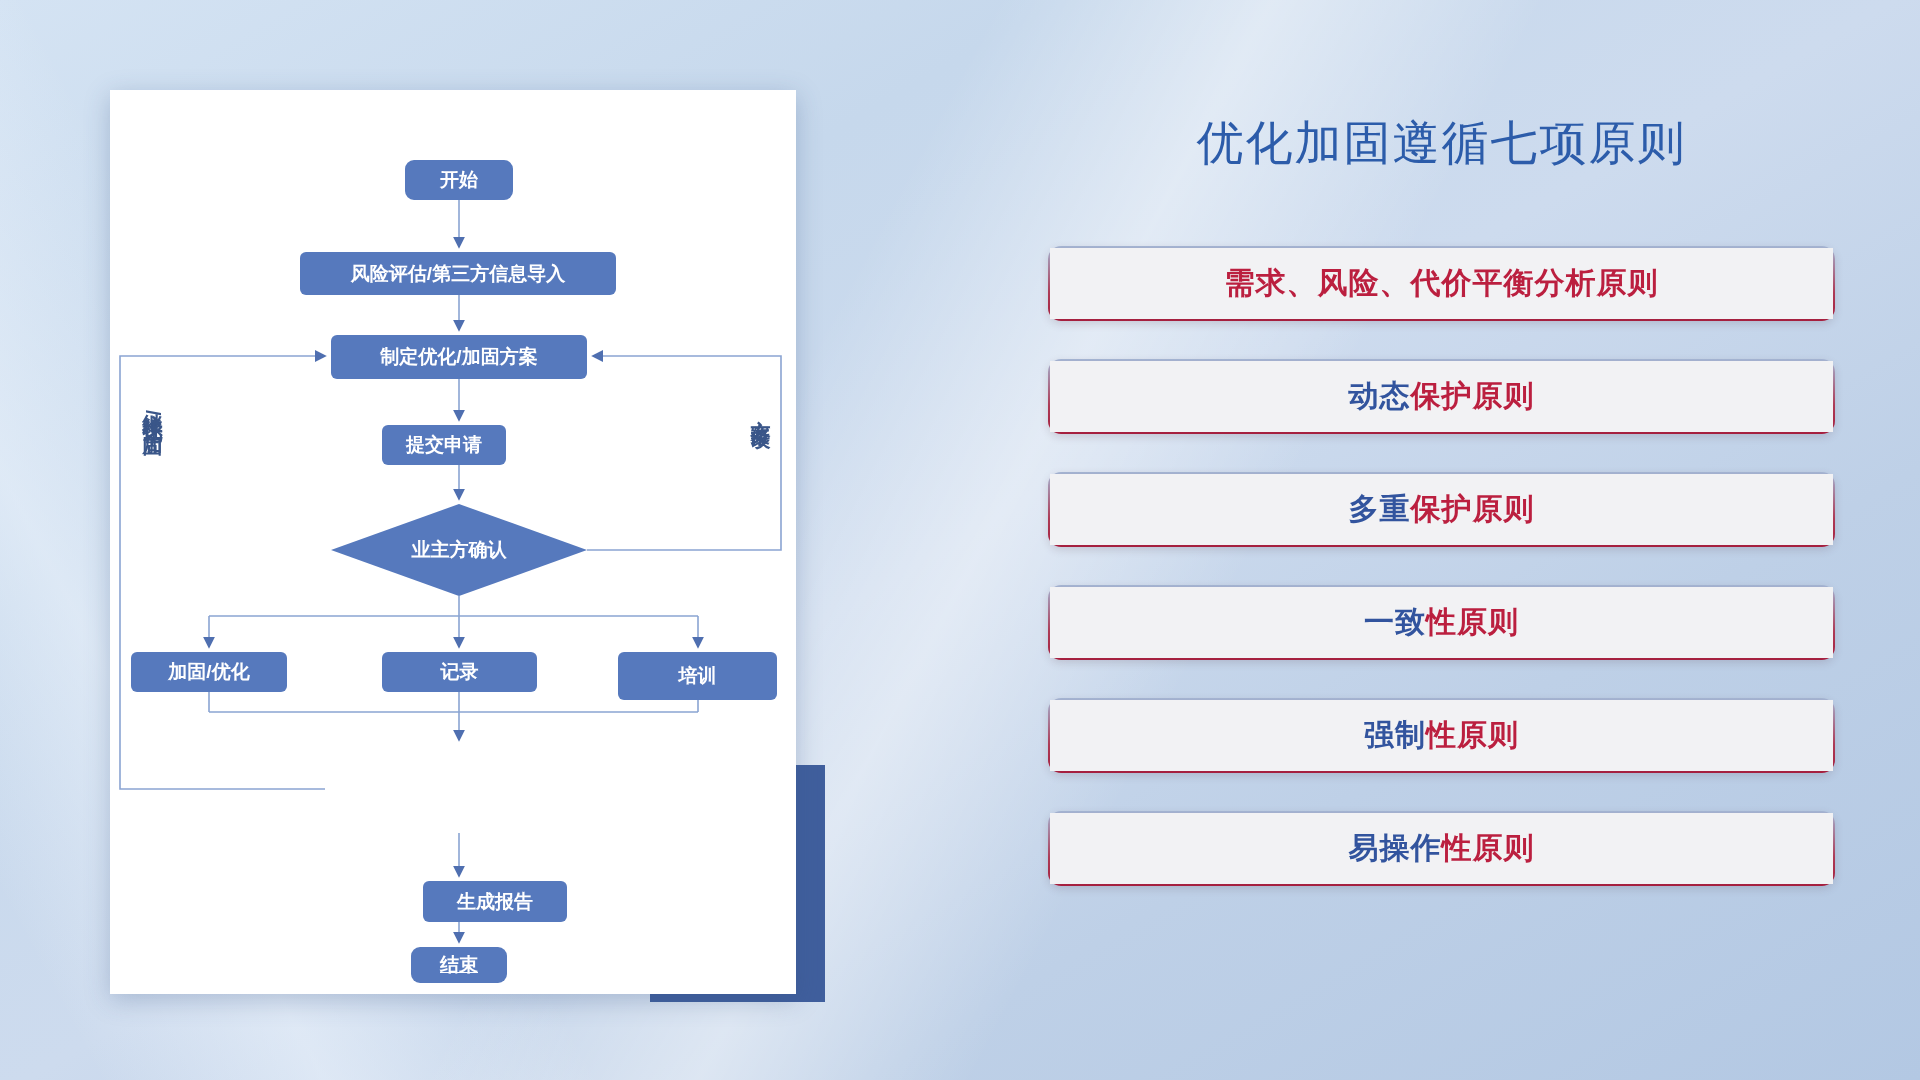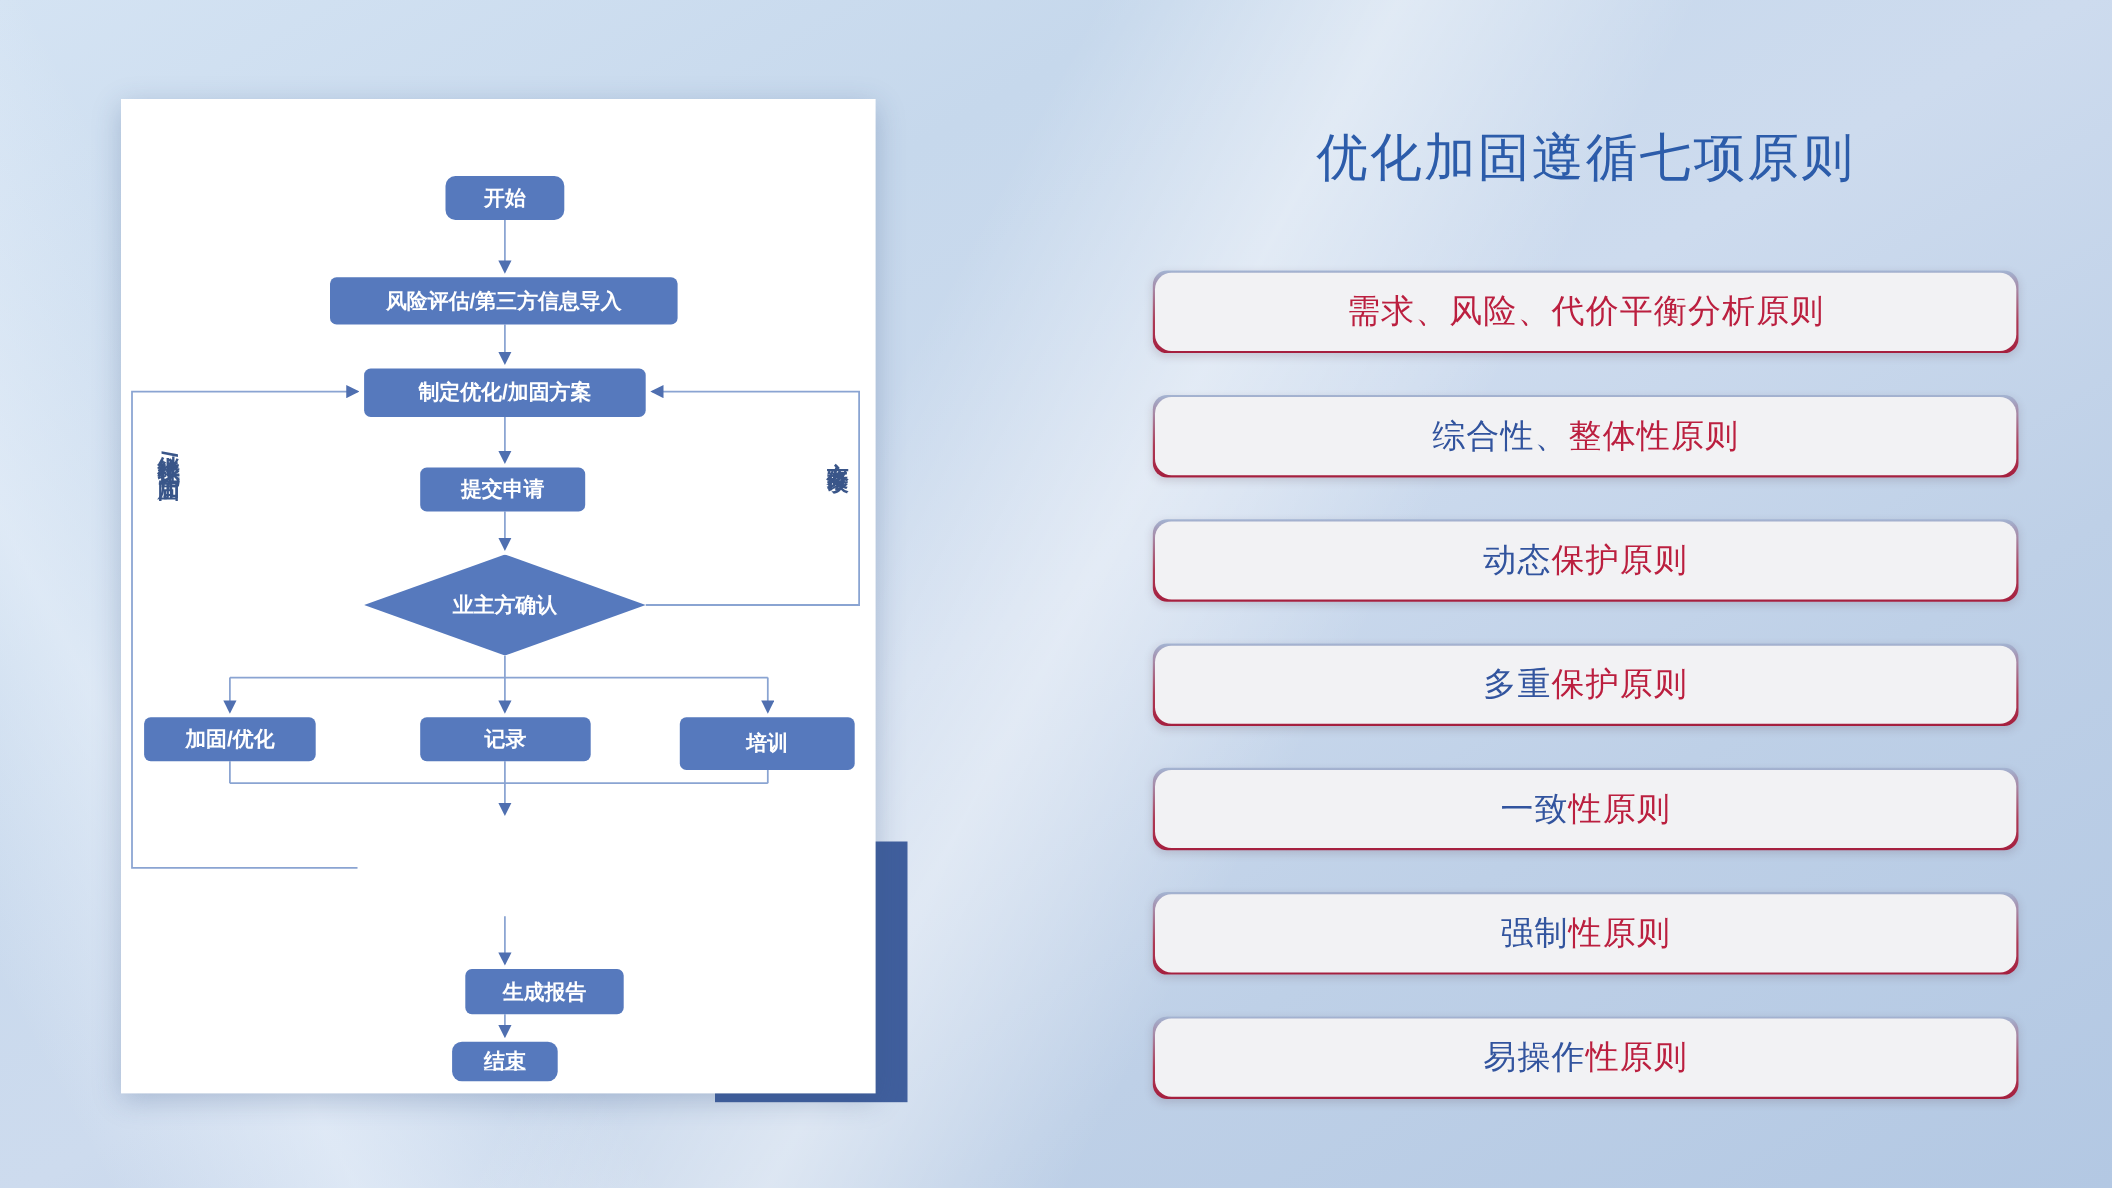--- a/index.html
+++ b/index.html
@@ -51,23 +51,23 @@
   .principles {
     position: absolute; left: 1048px; top: 246px; width: 787px;
     display: flex; flex-direction: column; gap: 38px;
   }
   .principle {
     height: 75px; border-radius: 13px; padding: 2px; box-sizing: border-box;
     background: linear-gradient(180deg, #a3b4d2 0%, #ad3a55 62%, #a51f3e 100%);
     box-shadow: 0 3px 8px rgba(90, 60, 80, 0.18);
   }
   .principle-inner {
-    height: 100%; border-radius: 15px; background: #f2f2f4;
+    height: 100%; border-radius: 0; background: #f2f2f4;
     display: flex; align-items: center; justify-content: center;
-    font-size: 30px; font-weight: normal; letter-spacing: 1px;
+    font-size: 30px; font-weight: bold; letter-spacing: 1px;
   }
   .p-blue { color: #32549e; }
   .p-red  { color: #bb1f3f; }
 </style>
 </head>
 <body>
 
 <div class="stage">
 
   <div class="card-shadow"></div>
@@ -100,21 +100,21 @@
         <path d="M349 832 V852" marker-end="url(#arrow)"></path>
       </g>
     </svg>
 
     <div class="flow-node pill" style="left:295px; top:70px; width:108px; height:40px;">开始</div>
 
     <div class="flow-node" style="left:190px; top:162px; width:316px; height:43px;">风险评估/第三方信息导入</div>
 
     <div class="flow-node" style="left:221px; top:245px; width:256px; height:44px;">制定优化/加固方案</div>
 
-    <div class="flow-node" style="left:272px; top:335px; width:150px; height:40px;">提交申请</div>
+    <div class="flow-node" style="left:272px; top:335px; width:124px; height:40px;">提交申请</div>
 
     <div class="flow-diamond" style="left:221px; top:414px; width:256px; height:92px;">业主方确认</div>
 
     <div class="flow-node" style="left:21px; top:562px; width:156px; height:40px;">加固/优化</div>
 
     <div class="flow-node" style="left:272px; top:562px; width:155px; height:40px;">记录</div>
 
     <div class="flow-node" style="left:508px; top:562px; width:159px; height:48px;">培训</div>
 
 
@@ -132,26 +132,20 @@
 
   <div class="principles">
 
     <div class="principle">
       <div class="principle-inner">
         <span class="p-blue"></span>
           <span class="p-red">需求、风险、代价平衡分析原则</span>
       </div>
     </div>
 
-    <div class="principle">
-      <div class="principle-inner">
-        <span class="p-blue">综合性、</span>
-          <span class="p-red">整体性原则</span>
-      </div>
-    </div>
 
     <div class="principle">
       <div class="principle-inner">
         <span class="p-blue">动态</span>
           <span class="p-red">保护原则</span>
       </div>
     </div>
 
     <div class="principle">
       <div class="principle-inner">

